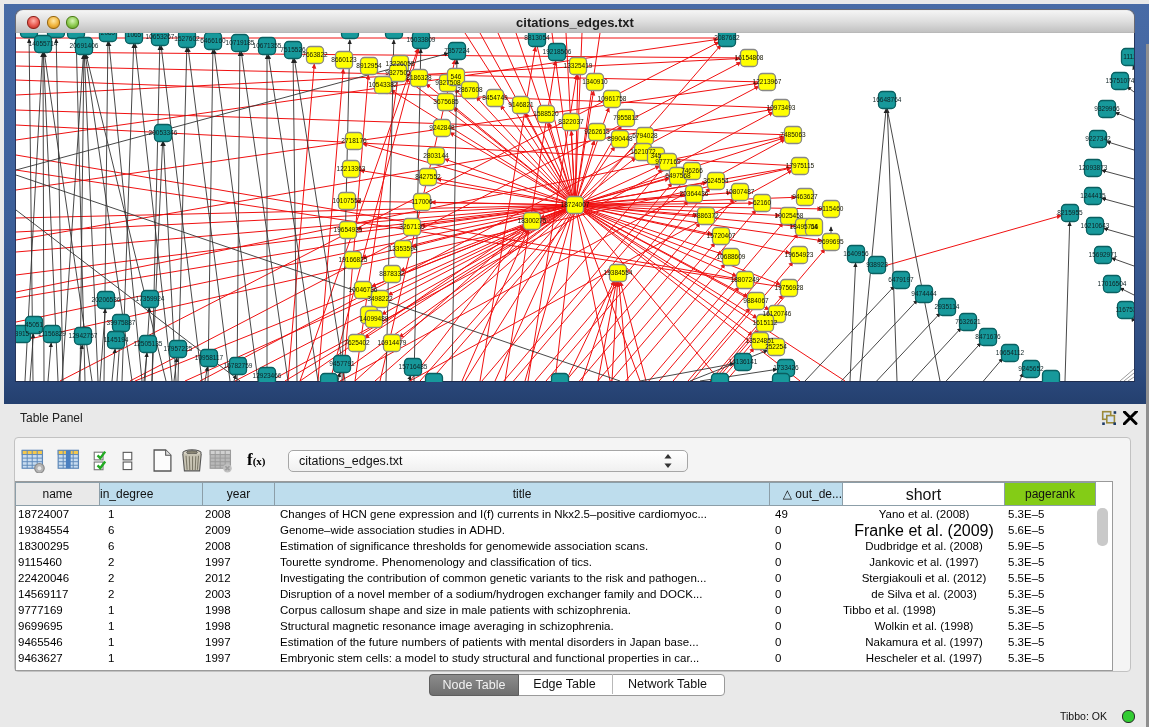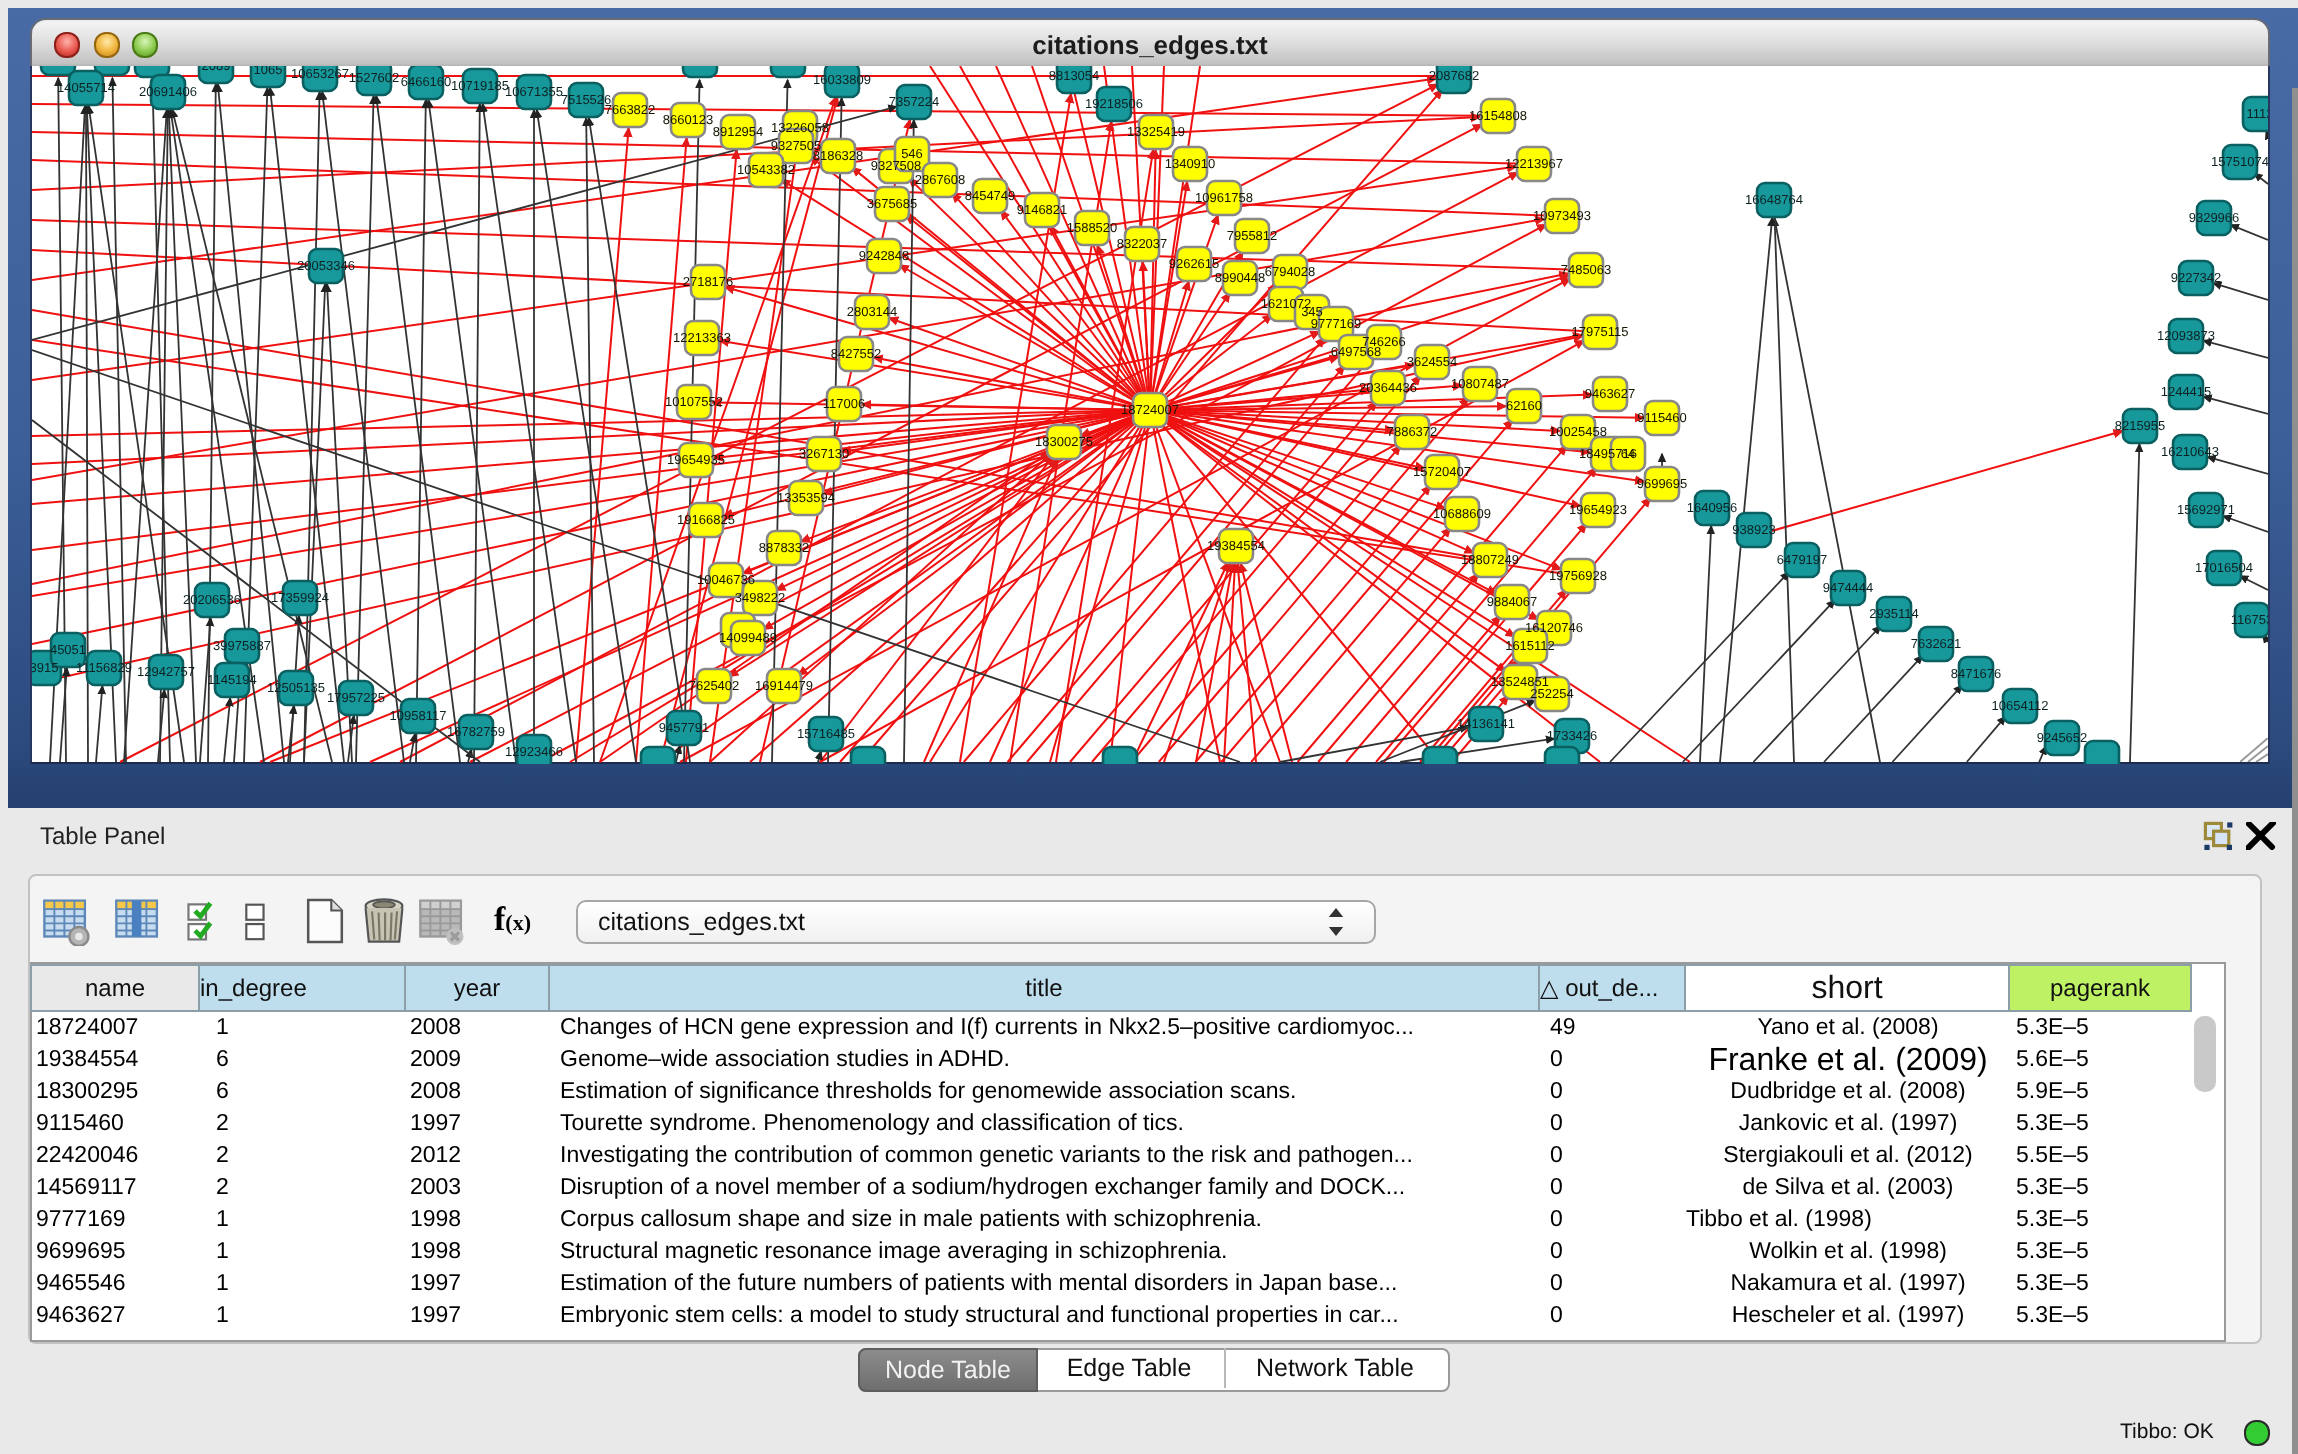--- a/index.html
+++ b/index.html
@@ -616,23 +616,23 @@
 
 <div class="abs" style="left:288px;top:450px;width:388px;height:20px;background:linear-gradient(#ffffff,#f0f0f0);border:1px solid #a6a6a6;border-radius:5px;font-size:12.5px;color:#111;line-height:20px;padding-left:10px">citations_edges.txt</div>
 <svg class="abs" style="left:663px;top:453px" width="10" height="16" viewBox="0 0 10 16">
     <path d="M5,1 L8.6,5.5 L1.4,5.5 Z" fill="#333"></path>
     <path d="M5,15 L8.6,10.5 L1.4,10.5 Z" fill="#333"></path>
   </svg>
 <div style="position:absolute;left:15px;top:482px;width:85px;height:24px;background:#e9e9e9;border:1px solid #8c9ea8;border-left:1px solid #8c9ea8;box-sizing:border-box;text-align:center;font-size:12px;line-height:23px;color:#111">name</div>
 <div style="position:absolute;left:100px;top:482px;width:103px;height:24px;background:#bedded;border:1px solid #8c9ea8;border-left:none;box-sizing:border-box;font-size:12px;line-height:23px;color:#111">in_degree</div>
 <div style="position:absolute;left:203px;top:482px;width:72px;height:24px;background:#bedded;border:1px solid #8c9ea8;border-left:none;box-sizing:border-box;text-align:center;font-size:12px;line-height:23px;color:#111">year</div>
 <div style="position:absolute;left:275px;top:482px;width:495px;height:24px;background:#bedded;border:1px solid #8c9ea8;border-left:none;box-sizing:border-box;text-align:center;font-size:12px;line-height:23px;color:#111">title</div>
-<div style="position:absolute;left:770px;top:482px;width:73px;height:24px;background:#bedded;border:1px solid #8c9ea8;border-left:none;box-sizing:border-box;text-align:left;font-size:12px;line-height:23px;color:#111">△ out_de...</div>
+<div style="position:absolute;left:770px;top:482px;width:73px;height:24px;background:#bedded;border:1px solid #8c9ea8;border-left:none;box-sizing:border-box;text-align:right;font-size:12px;line-height:23px;color:#111">△ out_de...</div>
 <div style="position:absolute;left:843px;top:482px;width:162px;height:24px;background:#ffffff;border:1px solid #8c9ea8;border-left:none;box-sizing:border-box;text-align:center;font-size:16px;line-height:23px;color:#111">short</div>
-<div style="position:absolute;left:1005px;top:482px;width:91px;height:24px;background:#bef264;border:1px solid #8c9ea8;border-left:none;box-sizing:border-box;text-align:center;font-size:12px;line-height:23px;color:#111">pagerank</div>
+<div style="position:absolute;left:1005px;top:482px;width:91px;height:24px;background:#84cc16;border:1px solid #8c9ea8;border-left:none;box-sizing:border-box;text-align:center;font-size:12px;line-height:23px;color:#111">pagerank</div>
 <div style="position:absolute;left:18px;top:507px;height:16px;font-size:11.5px;line-height:15px;color:#000;white-space:nowrap">18724007</div>
 <div style="position:absolute;left:108px;top:507px;height:16px;font-size:11.5px;line-height:15px;color:#000;white-space:nowrap">1</div>
 <div style="position:absolute;left:205px;top:507px;height:16px;font-size:11.5px;line-height:15px;color:#000;white-space:nowrap">2008</div>
 <div style="position:absolute;left:280px;top:507px;height:16px;font-size:11.5px;line-height:15px;color:#000;white-space:nowrap">Changes of HCN gene expression and I(f) currents in Nkx2.5–positive cardiomyoc...</div>
 <div style="position:absolute;left:775px;top:507px;height:16px;font-size:11.5px;line-height:15px;color:#000;white-space:nowrap">49</div>
 <div style="position:absolute;left:843px;top:507px;width:162px;height:16px;font-size:11.5px;line-height:15px;color:#000;text-align:center;white-space:nowrap;overflow:hidden">Yano et al. (2008)</div>
 <div style="position:absolute;left:1008px;top:507px;height:16px;font-size:11.5px;line-height:15px;color:#000;white-space:nowrap">5.3E–5</div>
 <div style="position:absolute;left:18px;top:523px;height:16px;font-size:11.5px;line-height:15px;color:#000;white-space:nowrap">19384554</div>
 <div style="position:absolute;left:108px;top:523px;height:16px;font-size:11.5px;line-height:15px;color:#000;white-space:nowrap">6</div>
 <div style="position:absolute;left:205px;top:523px;height:16px;font-size:11.5px;line-height:15px;color:#000;white-space:nowrap">2009</div>

